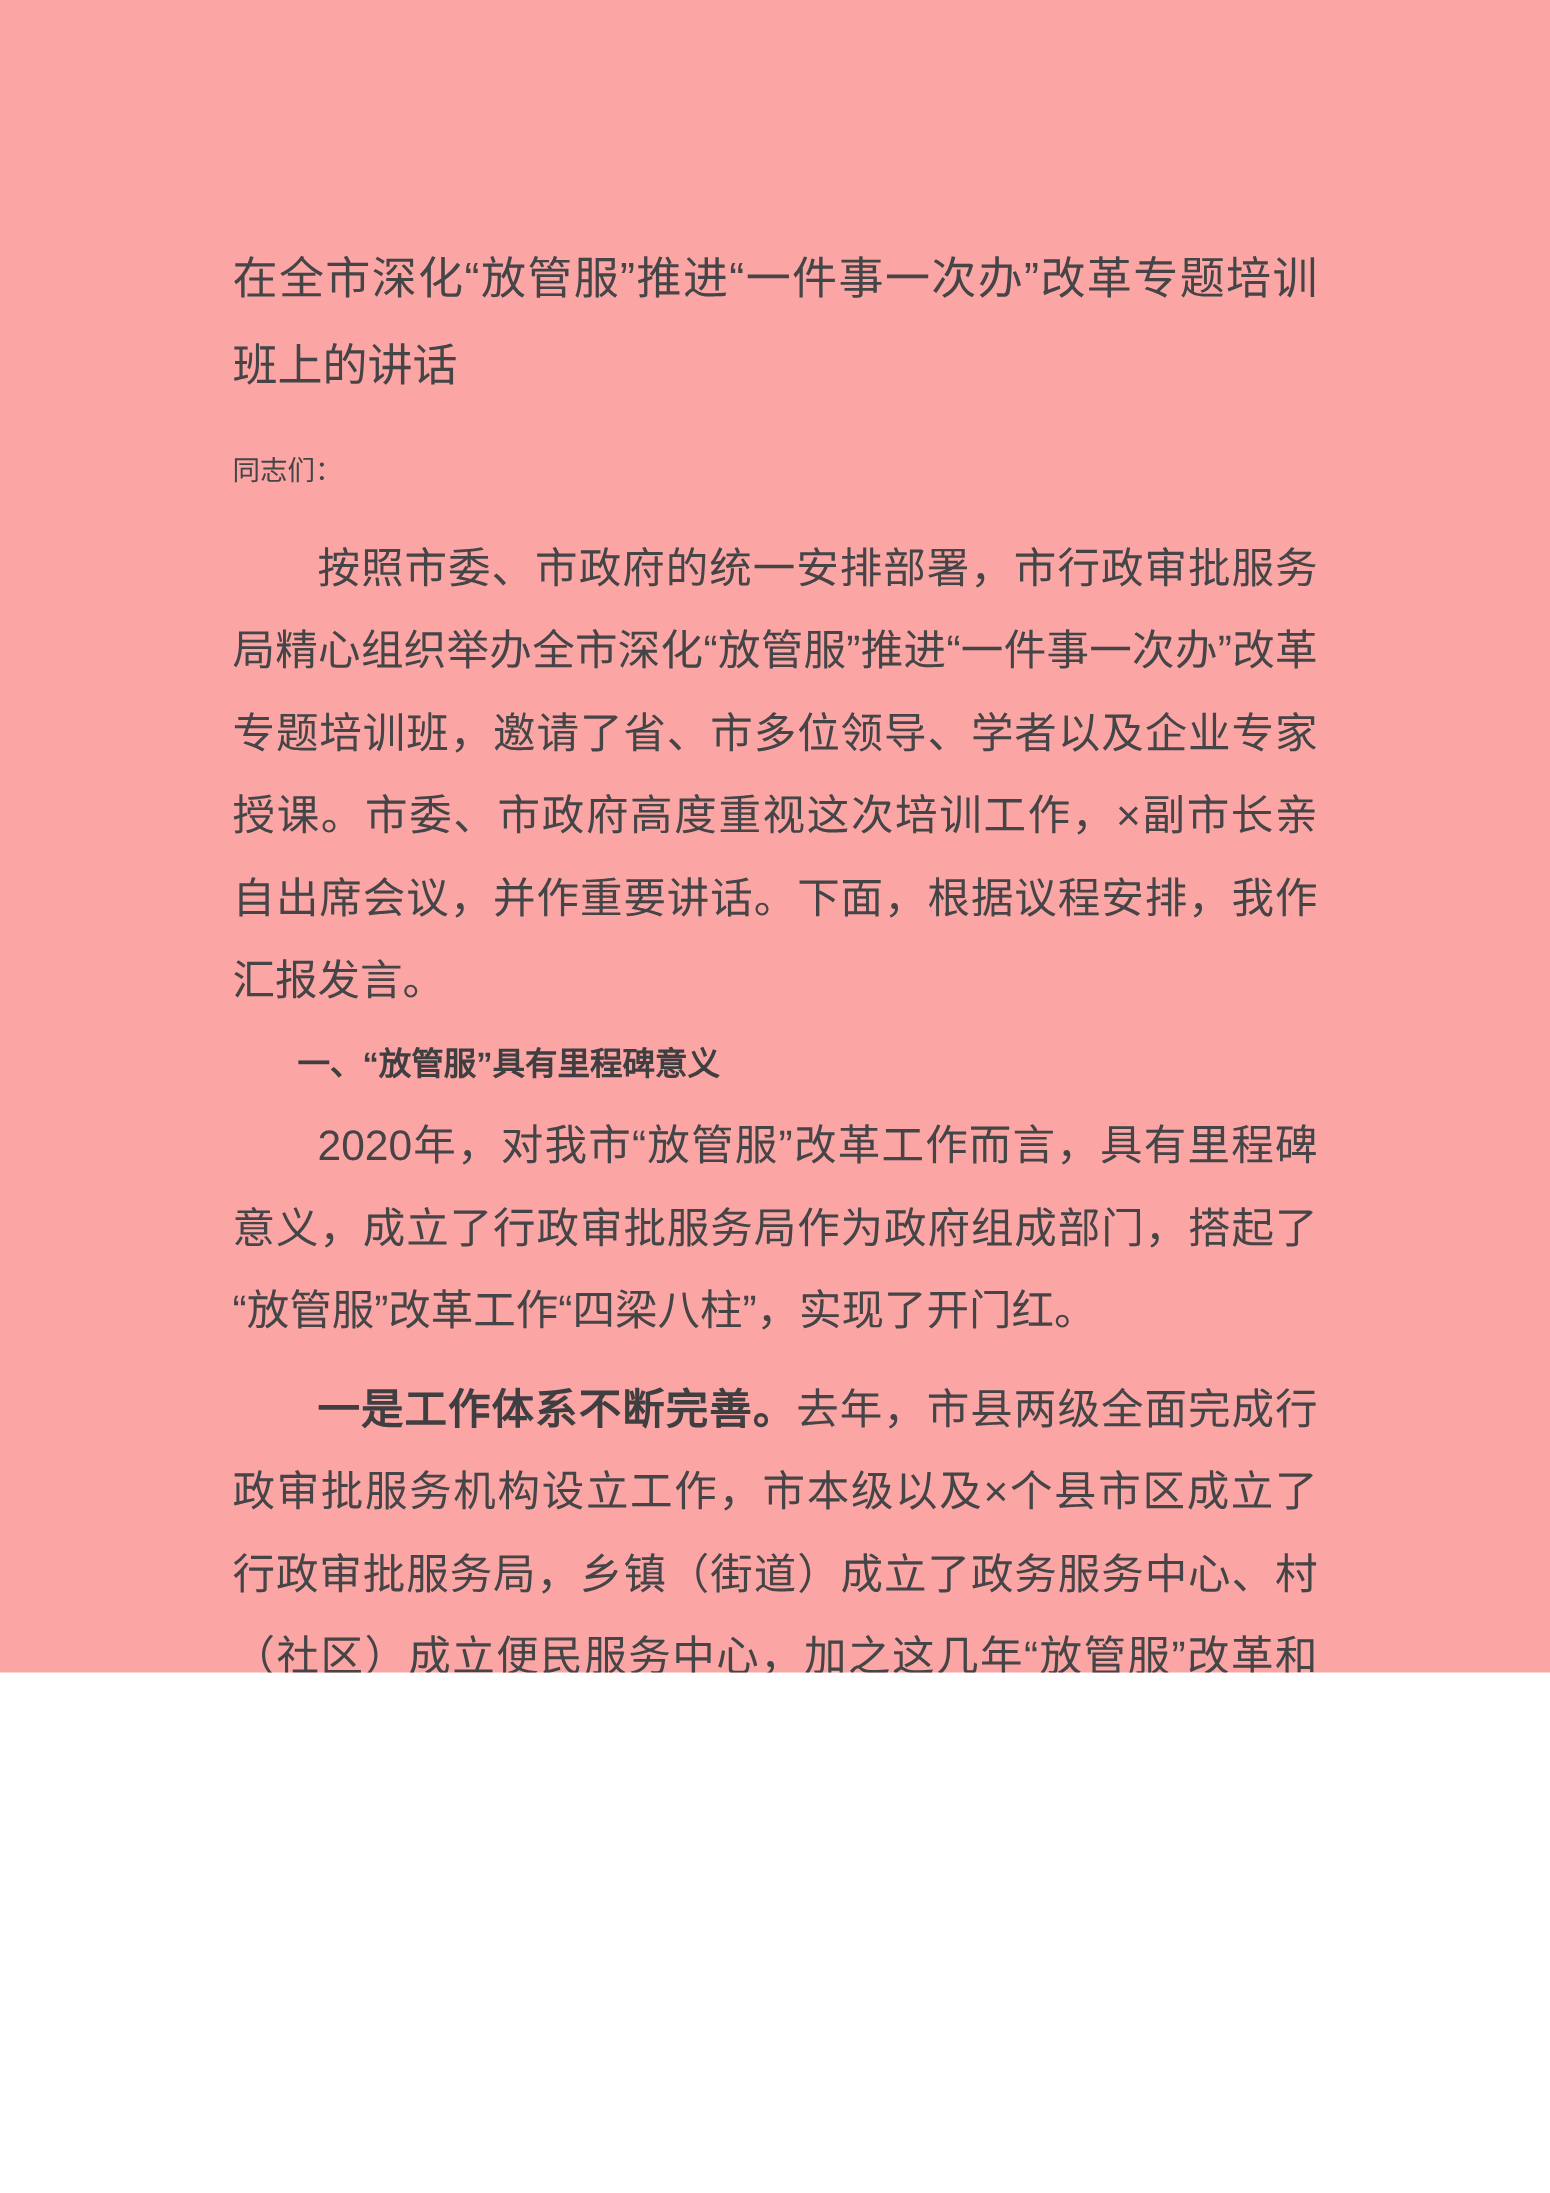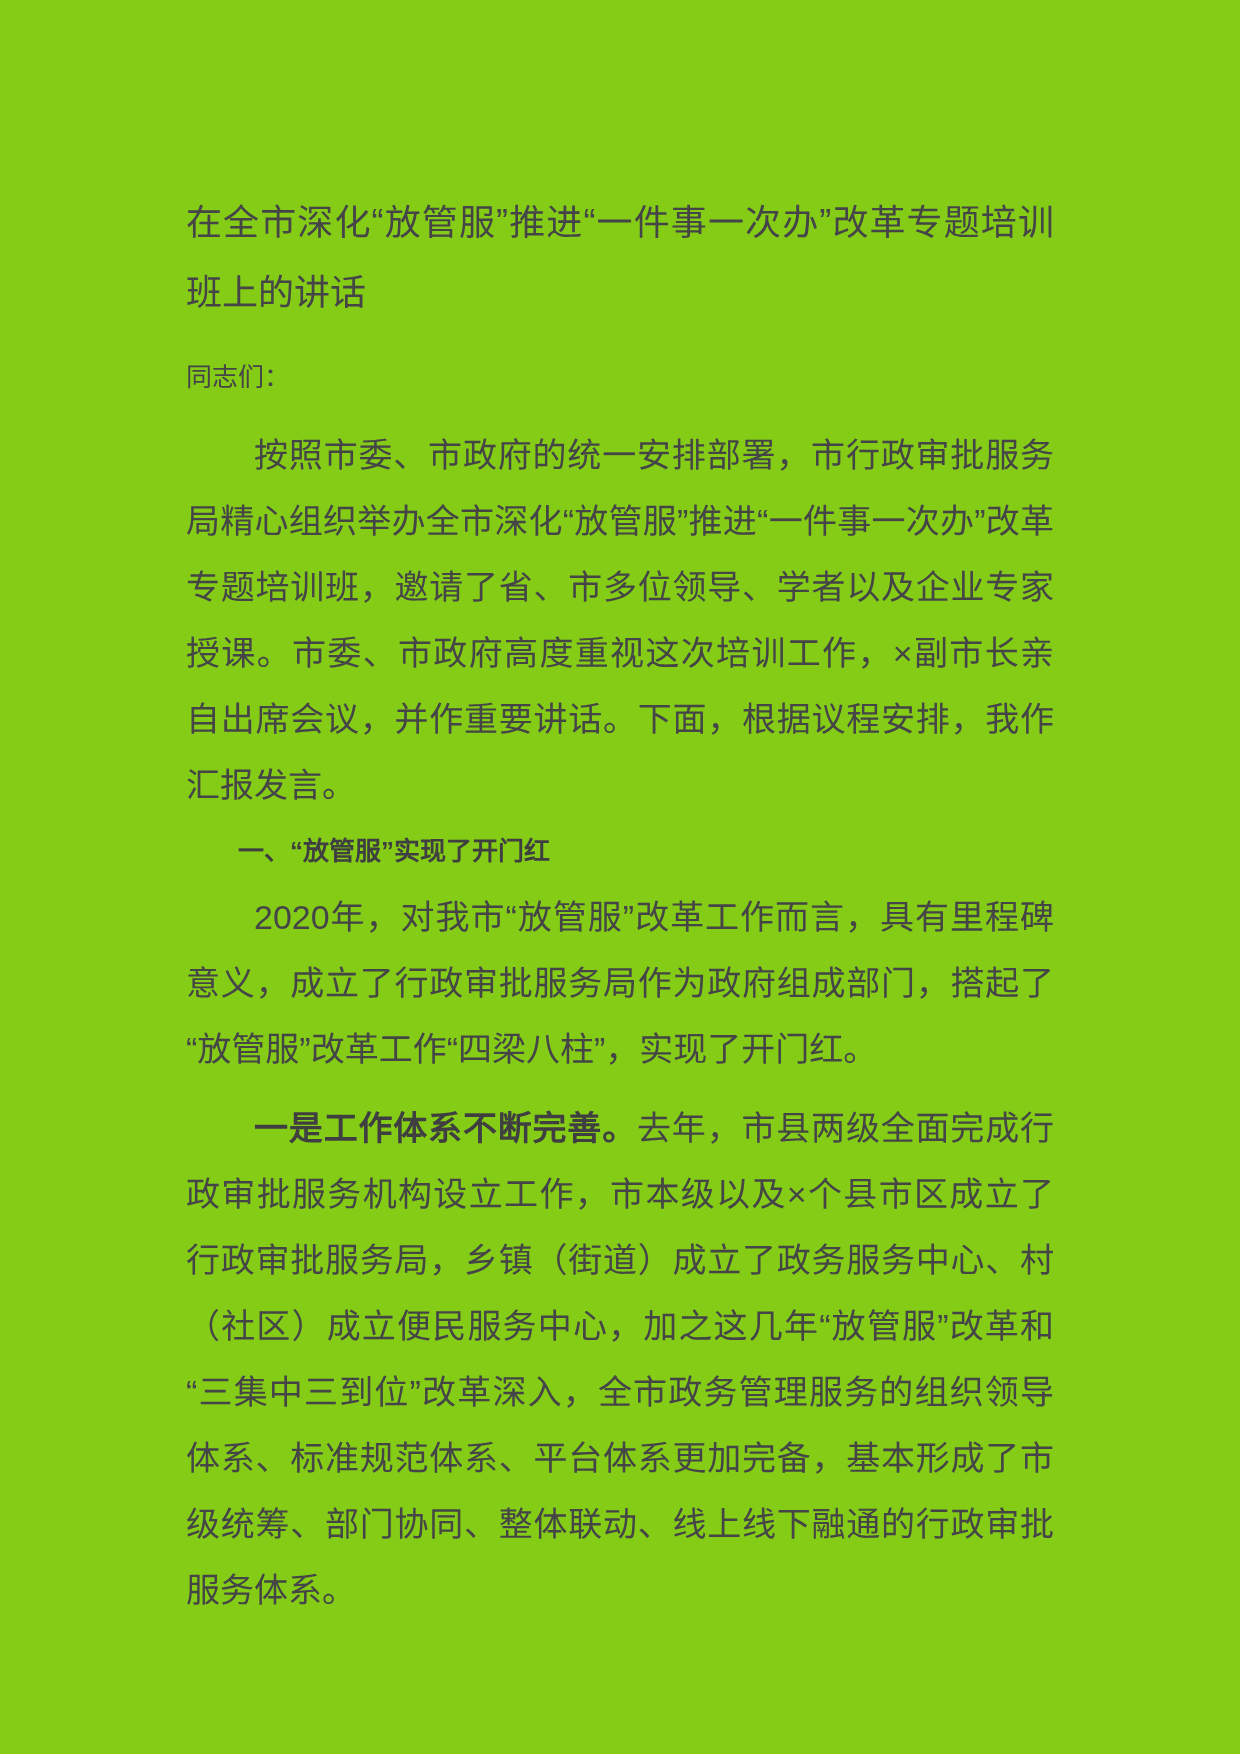--- a/index.html
+++ b/index.html
@@ -9,36 +9,36 @@
   }
   body {
     width: 1240px;
     height: 1754px;
     font-family: "Liberation Sans", "DejaVu Sans", sans-serif;
     color: #454547;
   }
   .page {
     box-sizing: border-box;
     width: 1240px;
-    height: 1754px;
+    height: 1338px;
     padding: 188px 186px 12px 186px;
-    background: #84cc16;
+    background: #fca5a5;
     overflow: hidden;
   }
   .doc-title {
     margin: 0 0 16px 0;
     font-size: 36px;
     line-height: 70px;
     font-weight: 400;
     text-align: justify;
     color: #454547;
   }
   .salutation {
     margin: 0 0 12px 0;
-    font-size: 26px;
+    font-size: 22px;
     line-height: 66px;
     text-align: left;
   }
   .para {
     margin: 0;
     font-size: 34px;
     line-height: 66px;
     text-indent: 2em;
     text-align: justify;
   }
@@ -63,21 +63,21 @@
 <body>
 
 <div class="page">
 
   <h1 class="doc-title">在全市深化“放管服”推进“一件事一次办”改革专题培训班上的讲话</h1>
 
   <p class="salutation">同志们：</p>
 
   <p class="para">按照市委、市政府的统一安排部署，市行政审批服务局精心组织举办全市深化“放管服”推进“一件事一次办”改革专题培训班，邀请了省、市多位领导、学者以及企业专家授课。市委、市政府高度重视这次培训工作，×副市长亲自出席会议，并作重要讲话。下面，根据议程安排，我作汇报发言。</p>
 
-  <h2 class="section-heading">一、“放管服”实现了开门红</h2>
+  <h2 class="section-heading">一、“放管服”具有里程碑意义</h2>
 
   <p class="para">2020年，对我市“放管服”改革工作而言，具有里程碑意义，成立了行政审批服务局作为政府组成部门，搭起了“放管服”改革工作“四梁八柱”，实现了开门红。</p>
 
   <p class="para spaced">
     <span class="bold-lead">一是工作体系不断完善。</span><span>去年，市县两级全面完成行政审批服务机构设立工作，市本级以及×个县市区成立了行政审批服务局，乡镇（街道）成立了政务服务中心、村（社区）成立便民服务中心，加之这几年“放管服”改革和“三集中三到位”改革深入，全市政务管理服务的组织领导体系、标准规范体系、平台体系更加完备，基本形成了市级统筹、部门协同、整体联动、线上线下融通的行政审批服务体系。</span>
   </p>
 
 
 </div>
 

